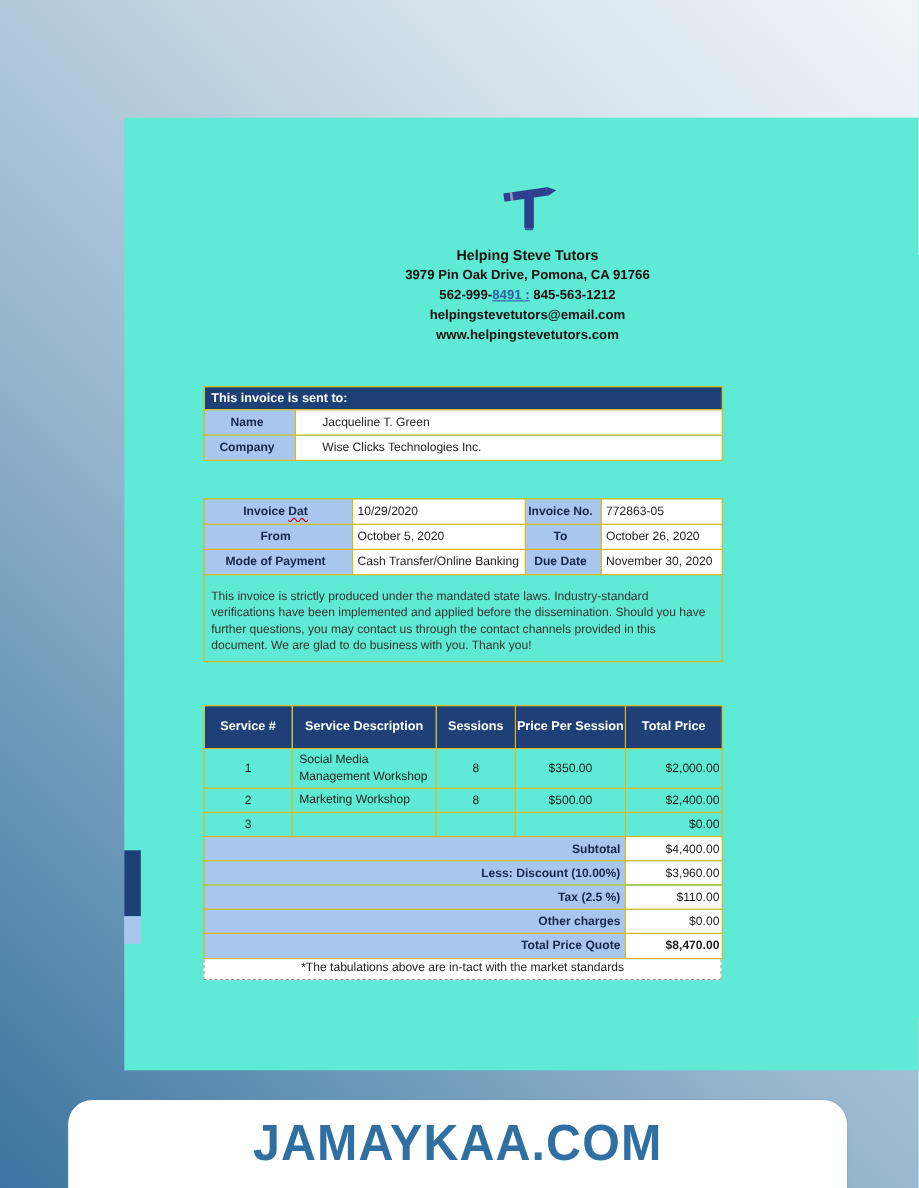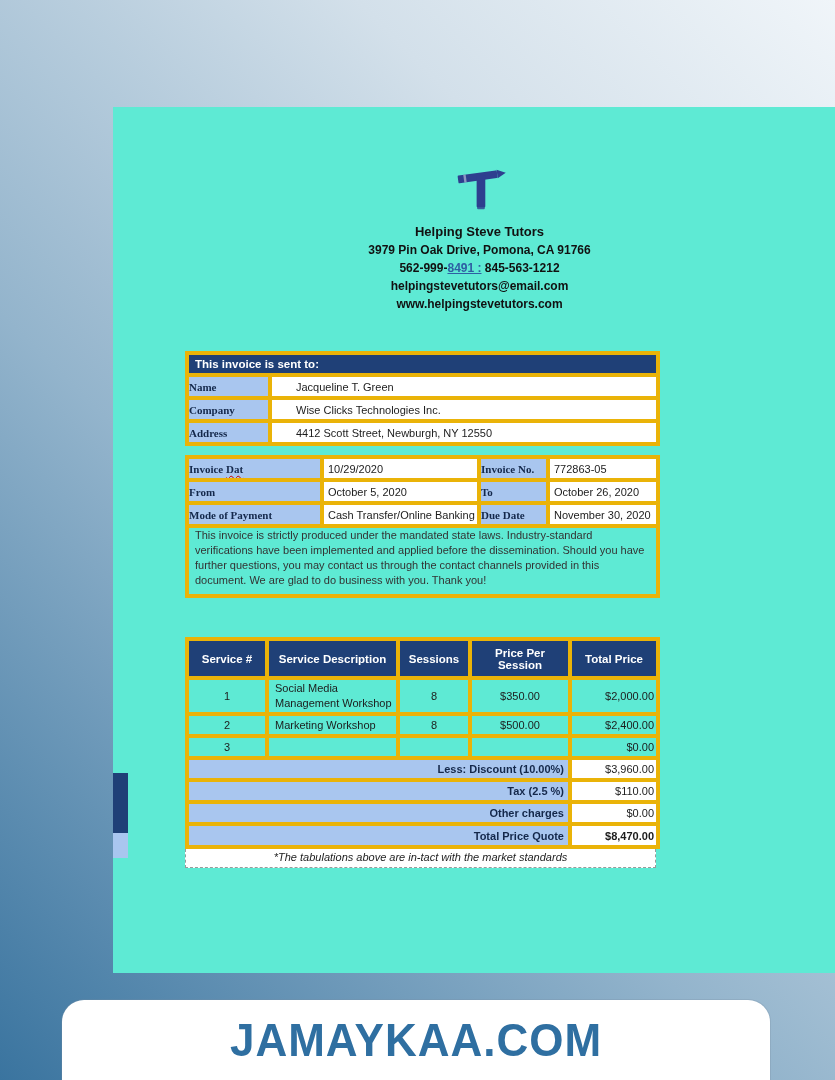--- a/index.html
+++ b/index.html
@@ -22,42 +22,42 @@
 
   
   .letterhead { text-align: center; padding-top: 56px; }
   .logo { display: block; margin: 0 auto 8px auto; }
   .company-name { font-size: 13px; font-weight: bold; line-height: 18px; color: #111; }
   .contact-line { font-size: 12px; font-weight: bold; line-height: 18px; color: #111; }
   .tel-link { color: #2e5fa3; text-decoration: underline; }
 
   
   table { border-collapse: collapse; table-layout: fixed; margin-left: 72px; width: 471px; }
-  td, th { border: 4px solid #eab308; font-size: 11px; overflow: hidden; }
-  .lbl { background: #a9c6ef; font-weight: bold; text-align: left; padding-right: 5px; color: #14284b; font-family: Liberation Serif, serif; }
+  td, th { border: 1px solid #eab308; font-size: 11px; overflow: hidden; }
+  .lbl { background: #a9c6ef; font-weight: bold; text-align: center; padding-right: 5px; color: #14284b; }
   .val { background: #fff; text-align: left; padding-left: 24px; }
 
   
   .t1 { margin-top: 38px; }
   .t1 .title-bar {
     background: #1f4077; color: #fff; font-weight: bold;
     text-align: left; padding: 3px 6px; font-size: 11.5px; height: 21px;
   }
   .t1 td { height: 23px; }
   .t1 col.c-lbl { width: 83px; } .t1 col.c-val { width: 388px; }
 
   
-  .t2 { margin-top: 9px; }
+  .t2 { margin-top: 34px; }
   .t2 td { height: 23px; white-space: nowrap; }
   .t2 col.c1 { width: 135px; } .t2 col.c2 { width: 157px; }
   .t2 col.c3 { width: 69px; }  .t2 col.c4 { width: 110px; }
   .t2 .val { padding-left: 4px; padding-right: 2px; }
   .typo { text-decoration: underline wavy #c00000 1px; text-underline-offset: 2px; }
   .note-cell {
-    white-space: normal !important; height: 66px; padding: 0 8px 6px 6px;
+    white-space: normal !important; height: 66px; padding: 12px 8px 6px 6px;
     font-size: 11px; line-height: 15px; color: #333; vertical-align: top; text-align: left;
   }
 
   
   .t3 { margin-top: 39px; }
   .t3 th {
     background: #1f4077; color: #fff; font-weight: bold;
     font-size: 11.5px; height: 39px;  margin-left: 28px;
   }
   .t3 col.s1 { width: 80px; }  .t3 col.s2 { width: 131px; }
@@ -70,21 +70,21 @@
   .t3 .total { text-align: right; padding-right: 2px; }
   .t3 .tot-lbl { background: #a9c6ef; font-weight: bold; text-align: right; padding-right: 4px; color: #14284b; }
   .t3 .tot-val { text-align: right; padding-right: 2px; background: #fff; }
   .t3 .grand td { height: 23px; }
   .t3 .grand .tot-val { font-weight: bold; }
 
   
   .footnote {
     margin-left: 72px; width: 471px; height: 19px;
     border: 1px dashed #9a9a9a; border-top: none;
-    text-align: center; font-size: 11px; line-height: 17px; color: #222; background: #fff; font-style: italic;
+    text-align: center; font-size: 11px; line-height: 17px; color: #222; background: #fff;
   }
 
   
   .bar { position: absolute; left: 0; width: 15px; }
   .bar-dark { top: 666px; height: 60px; background: #1f4077; }
   .bar-light { top: 726px; height: 25px; background: #a9c6ef; }
 
   
   .brand-card {
     position: absolute;
@@ -136,24 +136,20 @@
       <td class="title-bar" colspan="2">This invoice is sent to:</td>
     </tr>
     <tr>
       <td class="lbl">Name</td>
       <td class="val">Jacqueline T. Green</td>
     </tr>
     <tr>
       <td class="lbl">Company</td>
       <td class="val">Wise Clicks Technologies Inc.</td>
     </tr>
-    <tr>
-      <td class="lbl">Address</td>
-      <td class="val">4412 Scott Street, Newburgh, NY 12550</td>
-    </tr>
   </tbody>
     </table>
 
   <table class="t2">
     <colgroup>
         <col class="c1">
         <col class="c2">
         <col class="c3">
         <col class="c4">
       </colgroup>
@@ -213,20 +209,24 @@
       <td class="total">$2,400.00</td>
     </tr>
     <tr>
       <td class="num">3</td>
       <td class="desc"></td>
       <td class="sess"></td>
       <td class="price"></td>
       <td class="total">$0.00</td>
     </tr>
     <tr>
+      <td class="tot-lbl" colspan="4">Subtotal</td>
+      <td class="tot-val">$4,400.00</td>
+    </tr>
+    <tr>
       <td class="tot-lbl" colspan="4">Less: Discount (10.00%)</td>
       <td class="tot-val">$3,960.00</td>
     </tr>
     <tr>
       <td class="tot-lbl" colspan="4">Tax (2.5 %)</td>
       <td class="tot-val">$110.00</td>
     </tr>
     <tr>
       <td class="tot-lbl" colspan="4">Other charges</td>
       <td class="tot-val">$0.00</td>

